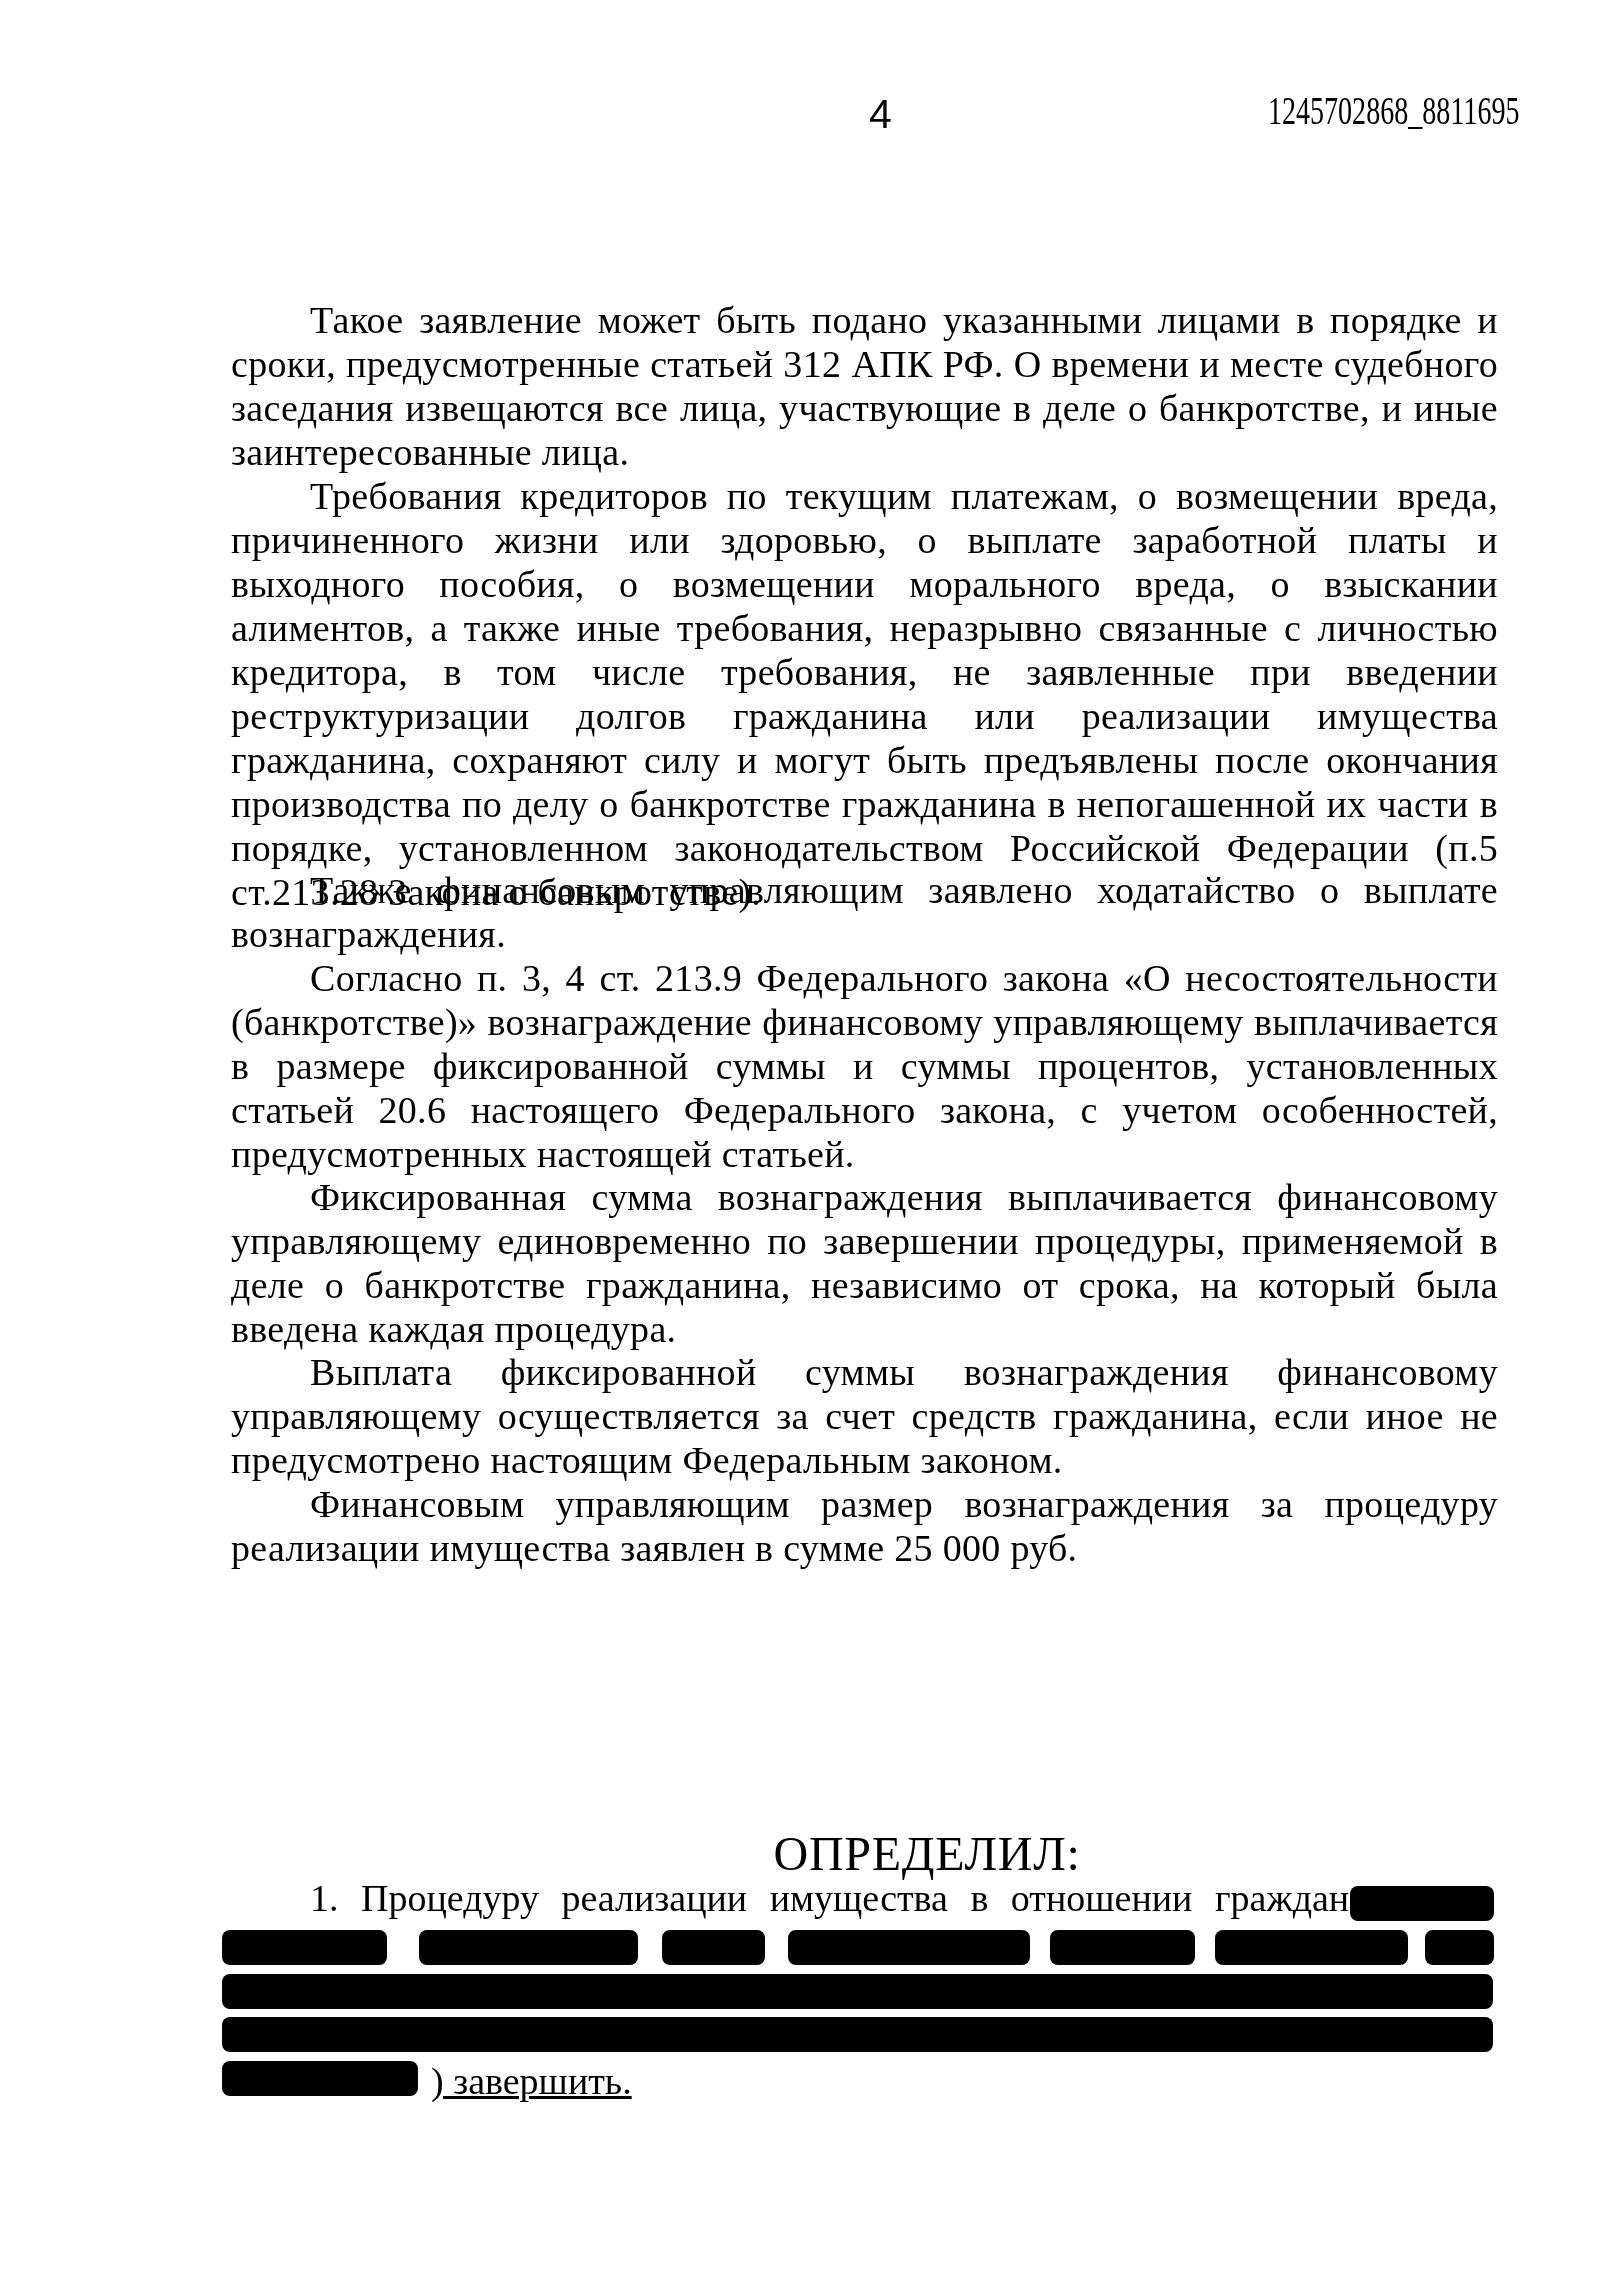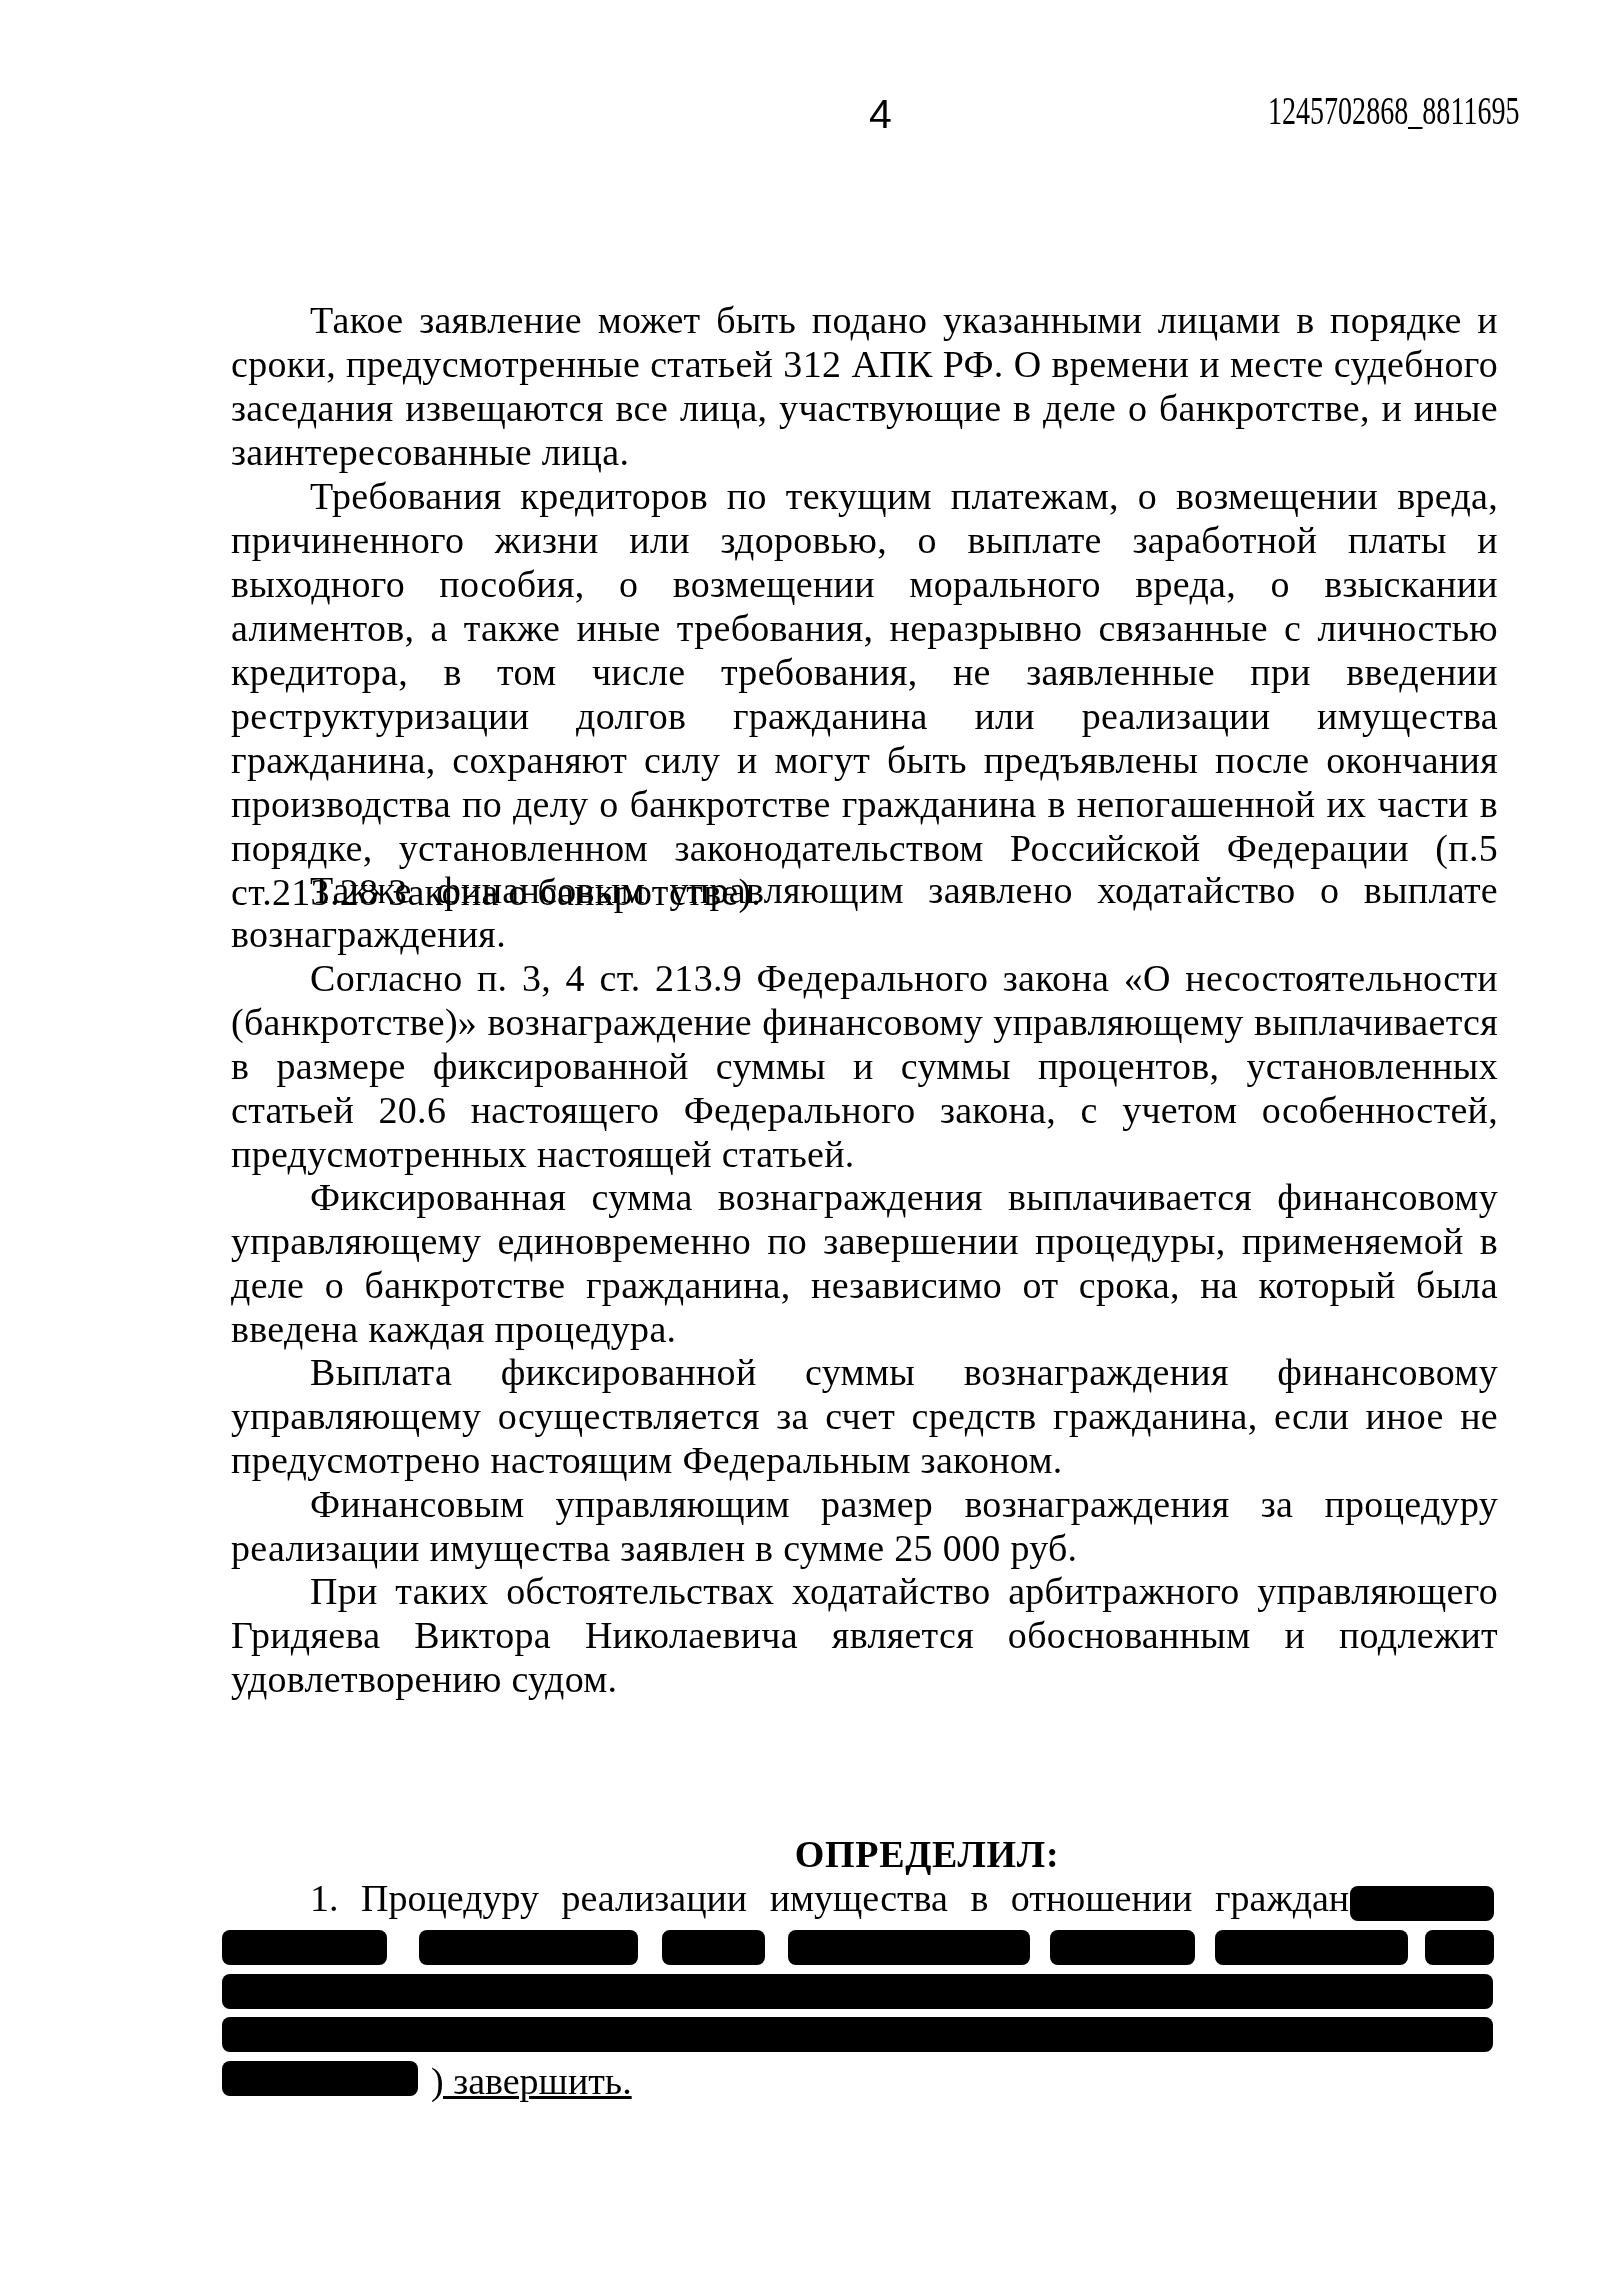--- a/index.html
+++ b/index.html
@@ -45,23 +45,23 @@
     text-indent: 79px;
     letter-spacing: 0.3px;
   }
   .para.no-indent { text-indent: 0; }
   .heading {
     position: absolute;
     left: 231px;
     top: 1832px;
     width: 1392px;
     margin: 0;
-    font-size: 38px;
+    font-size: 48px;
     line-height: 44px;
-    font-weight: bold;
+    font-weight: normal;
     text-align: center;
     letter-spacing: 0.7px;
   }
   .list-line {
     position: absolute;
     left: 231px;
     top: 1876px;
     width: 1267px;
     margin: 0;
     font-size: 38px;
@@ -95,21 +95,20 @@
   <span class="page-num">4</span>
   <span class="doc-id">1245702868_8811695</span>
 
   <p class="para" style="top:298px">Такое заявление может быть подано указанными лицами в порядке и сроки, предусмотренные статьей 312 АПК РФ. О времени и месте судебного заседания извещаются все лица, участвующие в деле о банкротстве, и иные заинтересованные лица.</p>
   <p class="para" style="top:474px">Требования кредиторов по текущим платежам, о возмещении вреда, причиненного жизни или здоровью, о выплате заработной платы и выходного пособия, о возмещении морального вреда, о взыскании алиментов, а также иные требования, неразрывно связанные с личностью кредитора, в том числе требования, не заявленные при введении реструктуризации долгов гражданина или реализации имущества гражданина, сохраняют силу и могут быть предъявлены после окончания производства по делу о банкротстве гражданина в непогашенной их части в порядке, установленном законодательством Российской Федерации (п.5 ст.213.28 Закона о банкротстве).</p>
   <p class="para" style="top:868px">Также финансовым управляющим заявлено ходатайство о выплате вознаграждения.</p>
   <p class="para" style="top:956px">Согласно п. 3, 4 ст. 213.9 Федерального закона «О несостоятельности (банкротстве)» вознаграждение финансовому управляющему выплачивается в размере фиксированной суммы и суммы процентов, установленных статьей 20.6 настоящего Федерального закона, с учетом особенностей, предусмотренных настоящей статьей.</p>
   <p class="para" style="top:1175px">Фиксированная сумма вознаграждения выплачивается финансовому управляющему единовременно по завершении процедуры, применяемой в деле о банкротстве гражданина, независимо от срока, на который была введена каждая процедура.</p>
   <p class="para" style="top:1350px">Выплата фиксированной суммы вознаграждения финансовому управляющему осуществляется за счет средств гражданина, если иное не предусмотрено настоящим Федеральным законом.</p>
   <p class="para" style="top:1482px">Финансовым управляющим размер вознаграждения за процедуру реализации имущества заявлен в сумме 25 000 руб.</p>
-  <p class="para" style="top:1569px">При таких обстоятельствах ходатайство арбитражного управляющего Гридяева Виктора Николаевича является обоснованным и подлежит удовлетворению судом.</p>
 
   <p class="heading">ОПРЕДЕЛИЛ:</p>
 
   <p class="list-line">1. Процедуру реализации имущества  в отношении гражданки</p>
   <div class="bar" style="left: 1350px; top: 1886px; width: 144px; background: rgb(0, 0, 0);"></div>
 
   <div class="bar" style="left: 222px; top: 1930px; width: 165px; background: rgb(0, 0, 0);"></div>
   <div class="bar" style="left: 419px; top: 1930px; width: 219px; background: rgb(0, 0, 0);"></div>
   <div class="bar" style="left: 662px; top: 1930px; width: 103px; background: rgb(0, 0, 0);"></div>
   <div class="bar" style="left: 788px; top: 1930px; width: 242px; background: rgb(0, 0, 0);"></div>

